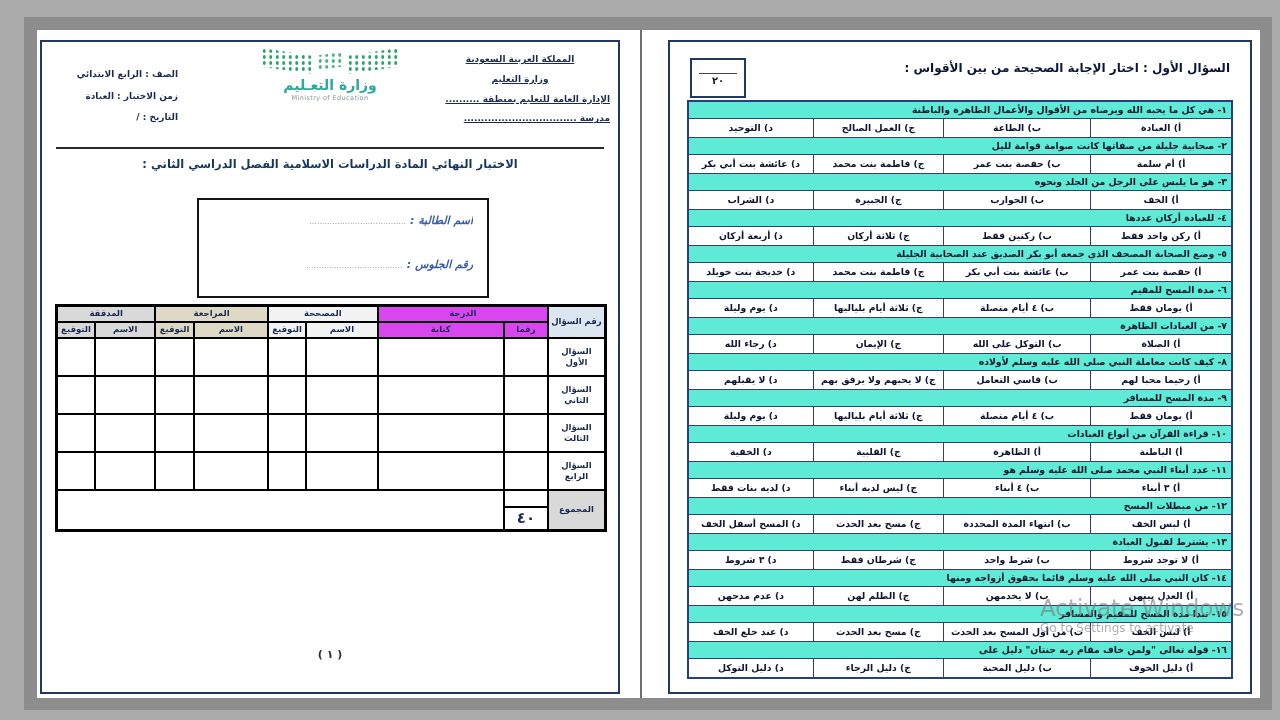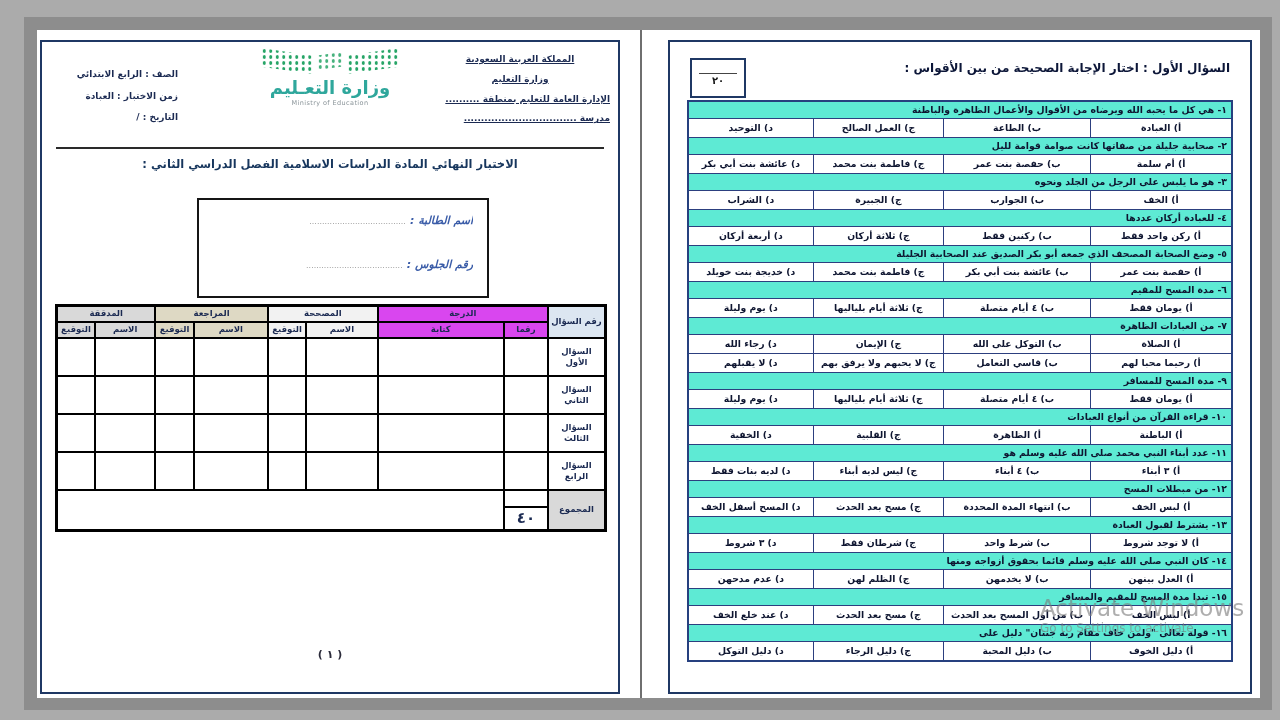--- a/index.html
+++ b/index.html
@@ -19,21 +19,21 @@
   .hdr-left{position:absolute;top:22px;left:14px;width:122px;text-align:right;direction:rtl;
             font-size:9px;font-weight:bold;color:#1b2a52;line-height:2.4;}
   .logo{position:absolute;top:4px;left:50%;transform:translateX(-50%);width:160px;text-align:center;}
   .logo-dots{height:30px;display:flex;justify-content:center;align-items:center;gap:4px;}
   .dots-wing{width:52px;height:26px;
      background-image:radial-gradient(circle,#27a567 1.6px,transparent 1.9px);
      background-size:6.5px 6px;}
   .wing-l{clip-path:polygon(0 0,100% 30%,100% 100%,0 72%);}
   .wing-m{width:26px;height:18px;opacity:.85;clip-path:polygon(0 20%,100% 0,100% 80%,0 100%);}
   .wing-r{clip-path:polygon(0 30%,100% 0,100% 72%,0 100%);}
-  .logo-ar{font-size:18px;font-weight:bold;color:#2fa79c;margin-top:1px;}
+  .logo-ar{font-size:14px;font-weight:bold;color:#2fa79c;margin-top:1px;}
   .logo-en{font-size:6.5px;color:#8a9499;margin-top:1px;letter-spacing:.4px;}
 
   .hdr-rule{position:absolute;top:105px;left:14px;right:14px;border-top:2px solid #2a2a2a;}
   .exam-title{position:absolute;top:115px;left:0;right:0;text-align:center;direction:rtl;
               font-size:11.5px;font-weight:bold;color:#17365d;}
 
   .student-box{position:absolute;left:155px;top:156px;width:288px;height:96px;border:2.5px solid #151515;direction:rtl;}
   .student-line{position:absolute;right:14px;left:10px;font-size:11px;font-weight:bold;color:#3a5ca8;white-space:nowrap;overflow:hidden;font-style:italic;}
   .student-line .dots{color:#9a9a9a;font-size:8px;font-weight:normal;letter-spacing:1px;}
   .sl-name{top:14px;} .sl-seat{top:58px;}
@@ -288,20 +288,23 @@
               </tr>
               <tr class="q-head">
                 <td colspan="4">٧- من العبادات الظاهرة</td>
               </tr>
               <tr class="q-opts">
                 <td>أ) الصلاة</td>
                 <td>ب) التوكل على الله</td>
                 <td>ج) الإيمان</td>
                 <td>د) رجاء الله</td>
               </tr>
+              <tr class="q-head">
+                <td colspan="4">٨- كيف كانت معاملة النبي صلى الله عليه وسلم لأولاده</td>
+              </tr>
               <tr class="q-opts">
                 <td>أ) رحيما محبا لهم</td>
                 <td>ب) قاسي التعامل</td>
                 <td>ج) لا يحبهم ولا يرفق بهم</td>
                 <td>د) لا يقبلهم</td>
               </tr>
               <tr class="q-head">
                 <td colspan="4">٩- مدة المسح للمسافر</td>
               </tr>
               <tr class="q-opts">

